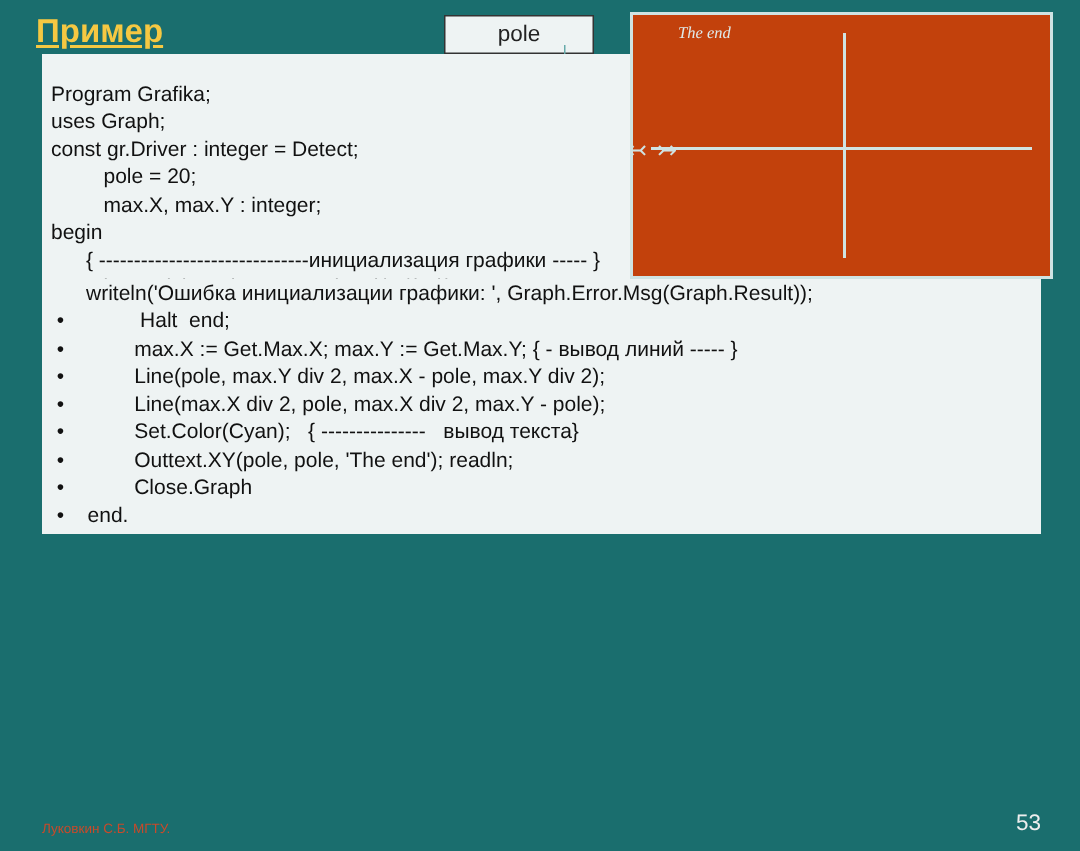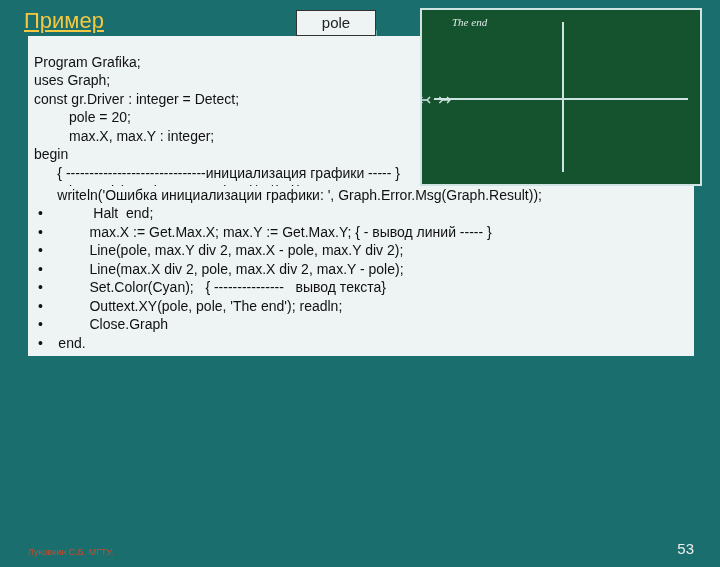--- a/index.html
+++ b/index.html
@@ -11,42 +11,42 @@
     position: relative;
     overflow: hidden;
   }
   .slide-title {
     position: absolute;
     top: 8px;
     left: 24px;
     color: #f5c842;
     font-size: 22px;
     text-decoration: underline;
-    font-weight: normal;
+    font-weight: bold;
   }
   .pole-label {
     position: absolute;
     top: 10px;
     left: 296px;
-    width: 80px;
+    width: 100px;
     height: 26px;
     border: 1px solid #333;
     background: #eef3f3;
     text-align: center;
     font-size: 15px;
     line-height: 24px;
     color: #222;
   }
   .graphic-window {
     position: absolute;
     top: 8px;
     left: 420px;
     width: 282px;
     height: 178px;
-    background: #14532d;
+    background: #c2410c;
     border: 2px solid #cfe3e3;
   }
   .graphic-text {
     position: absolute;
     top: 6px;
     left: 30px;
     color: #dfeaea;
     font-family: "Times New Roman", serif;
     font-style: italic;
     font-size: 11px;

